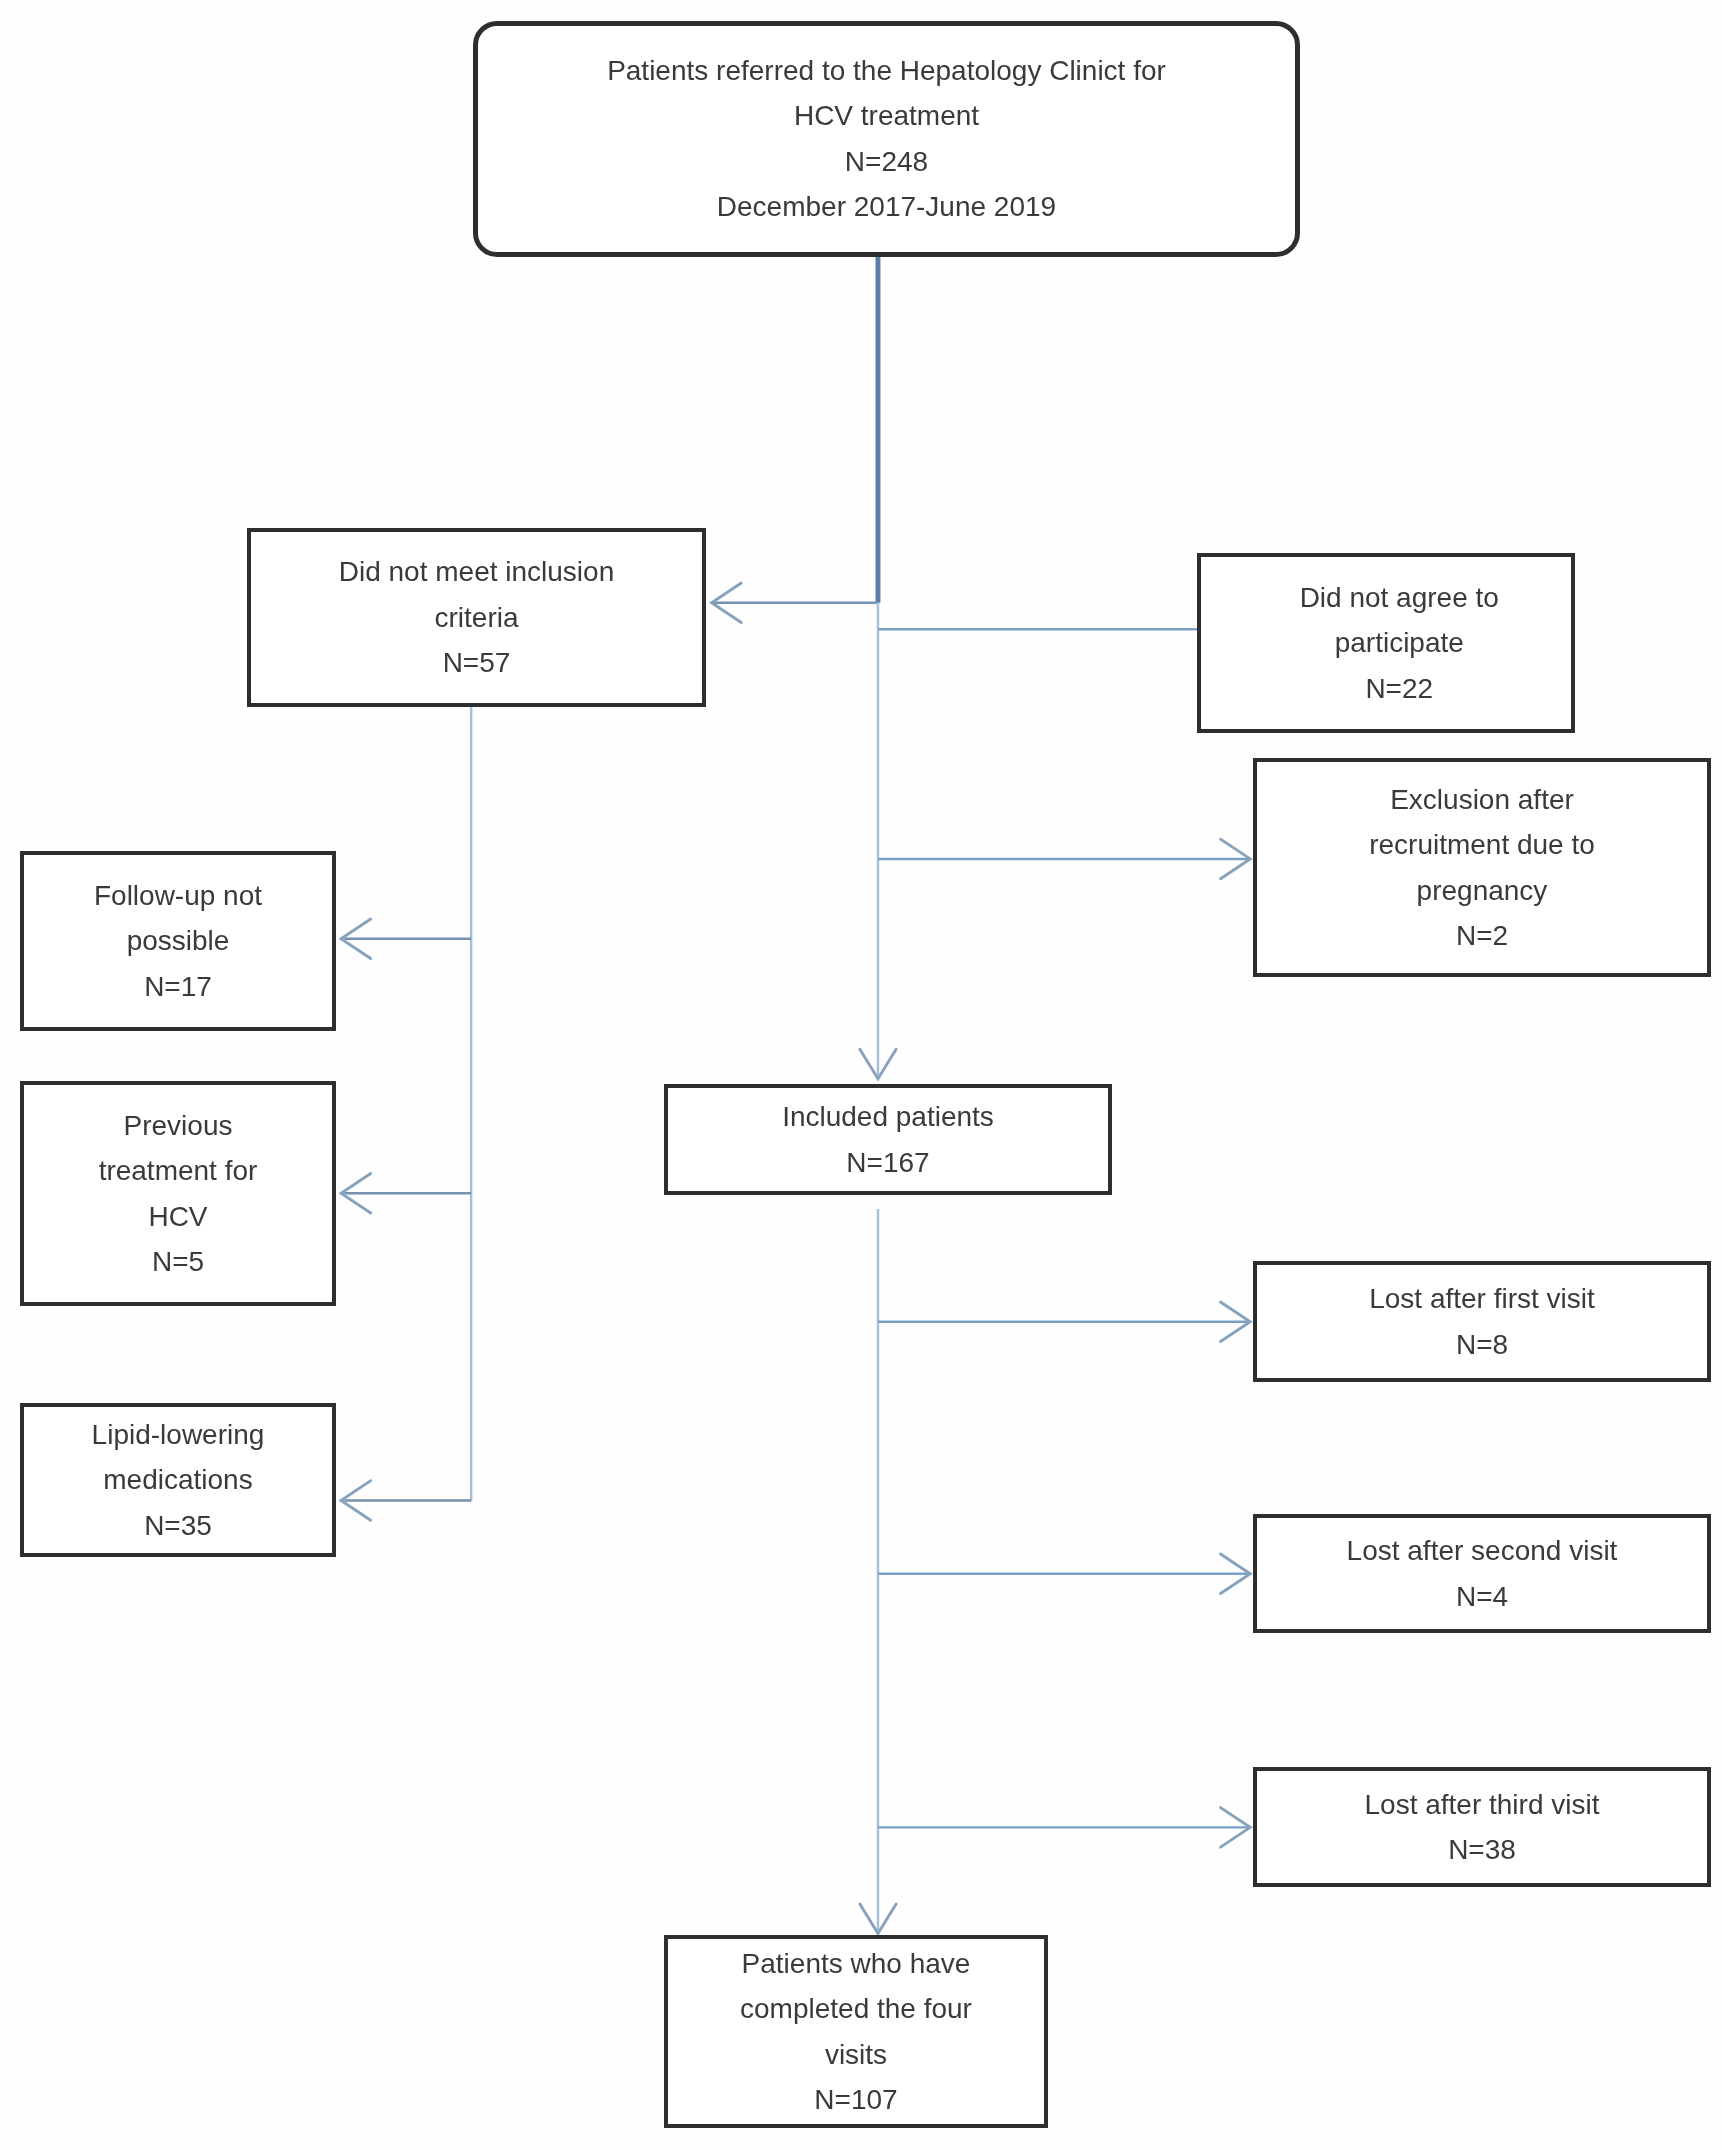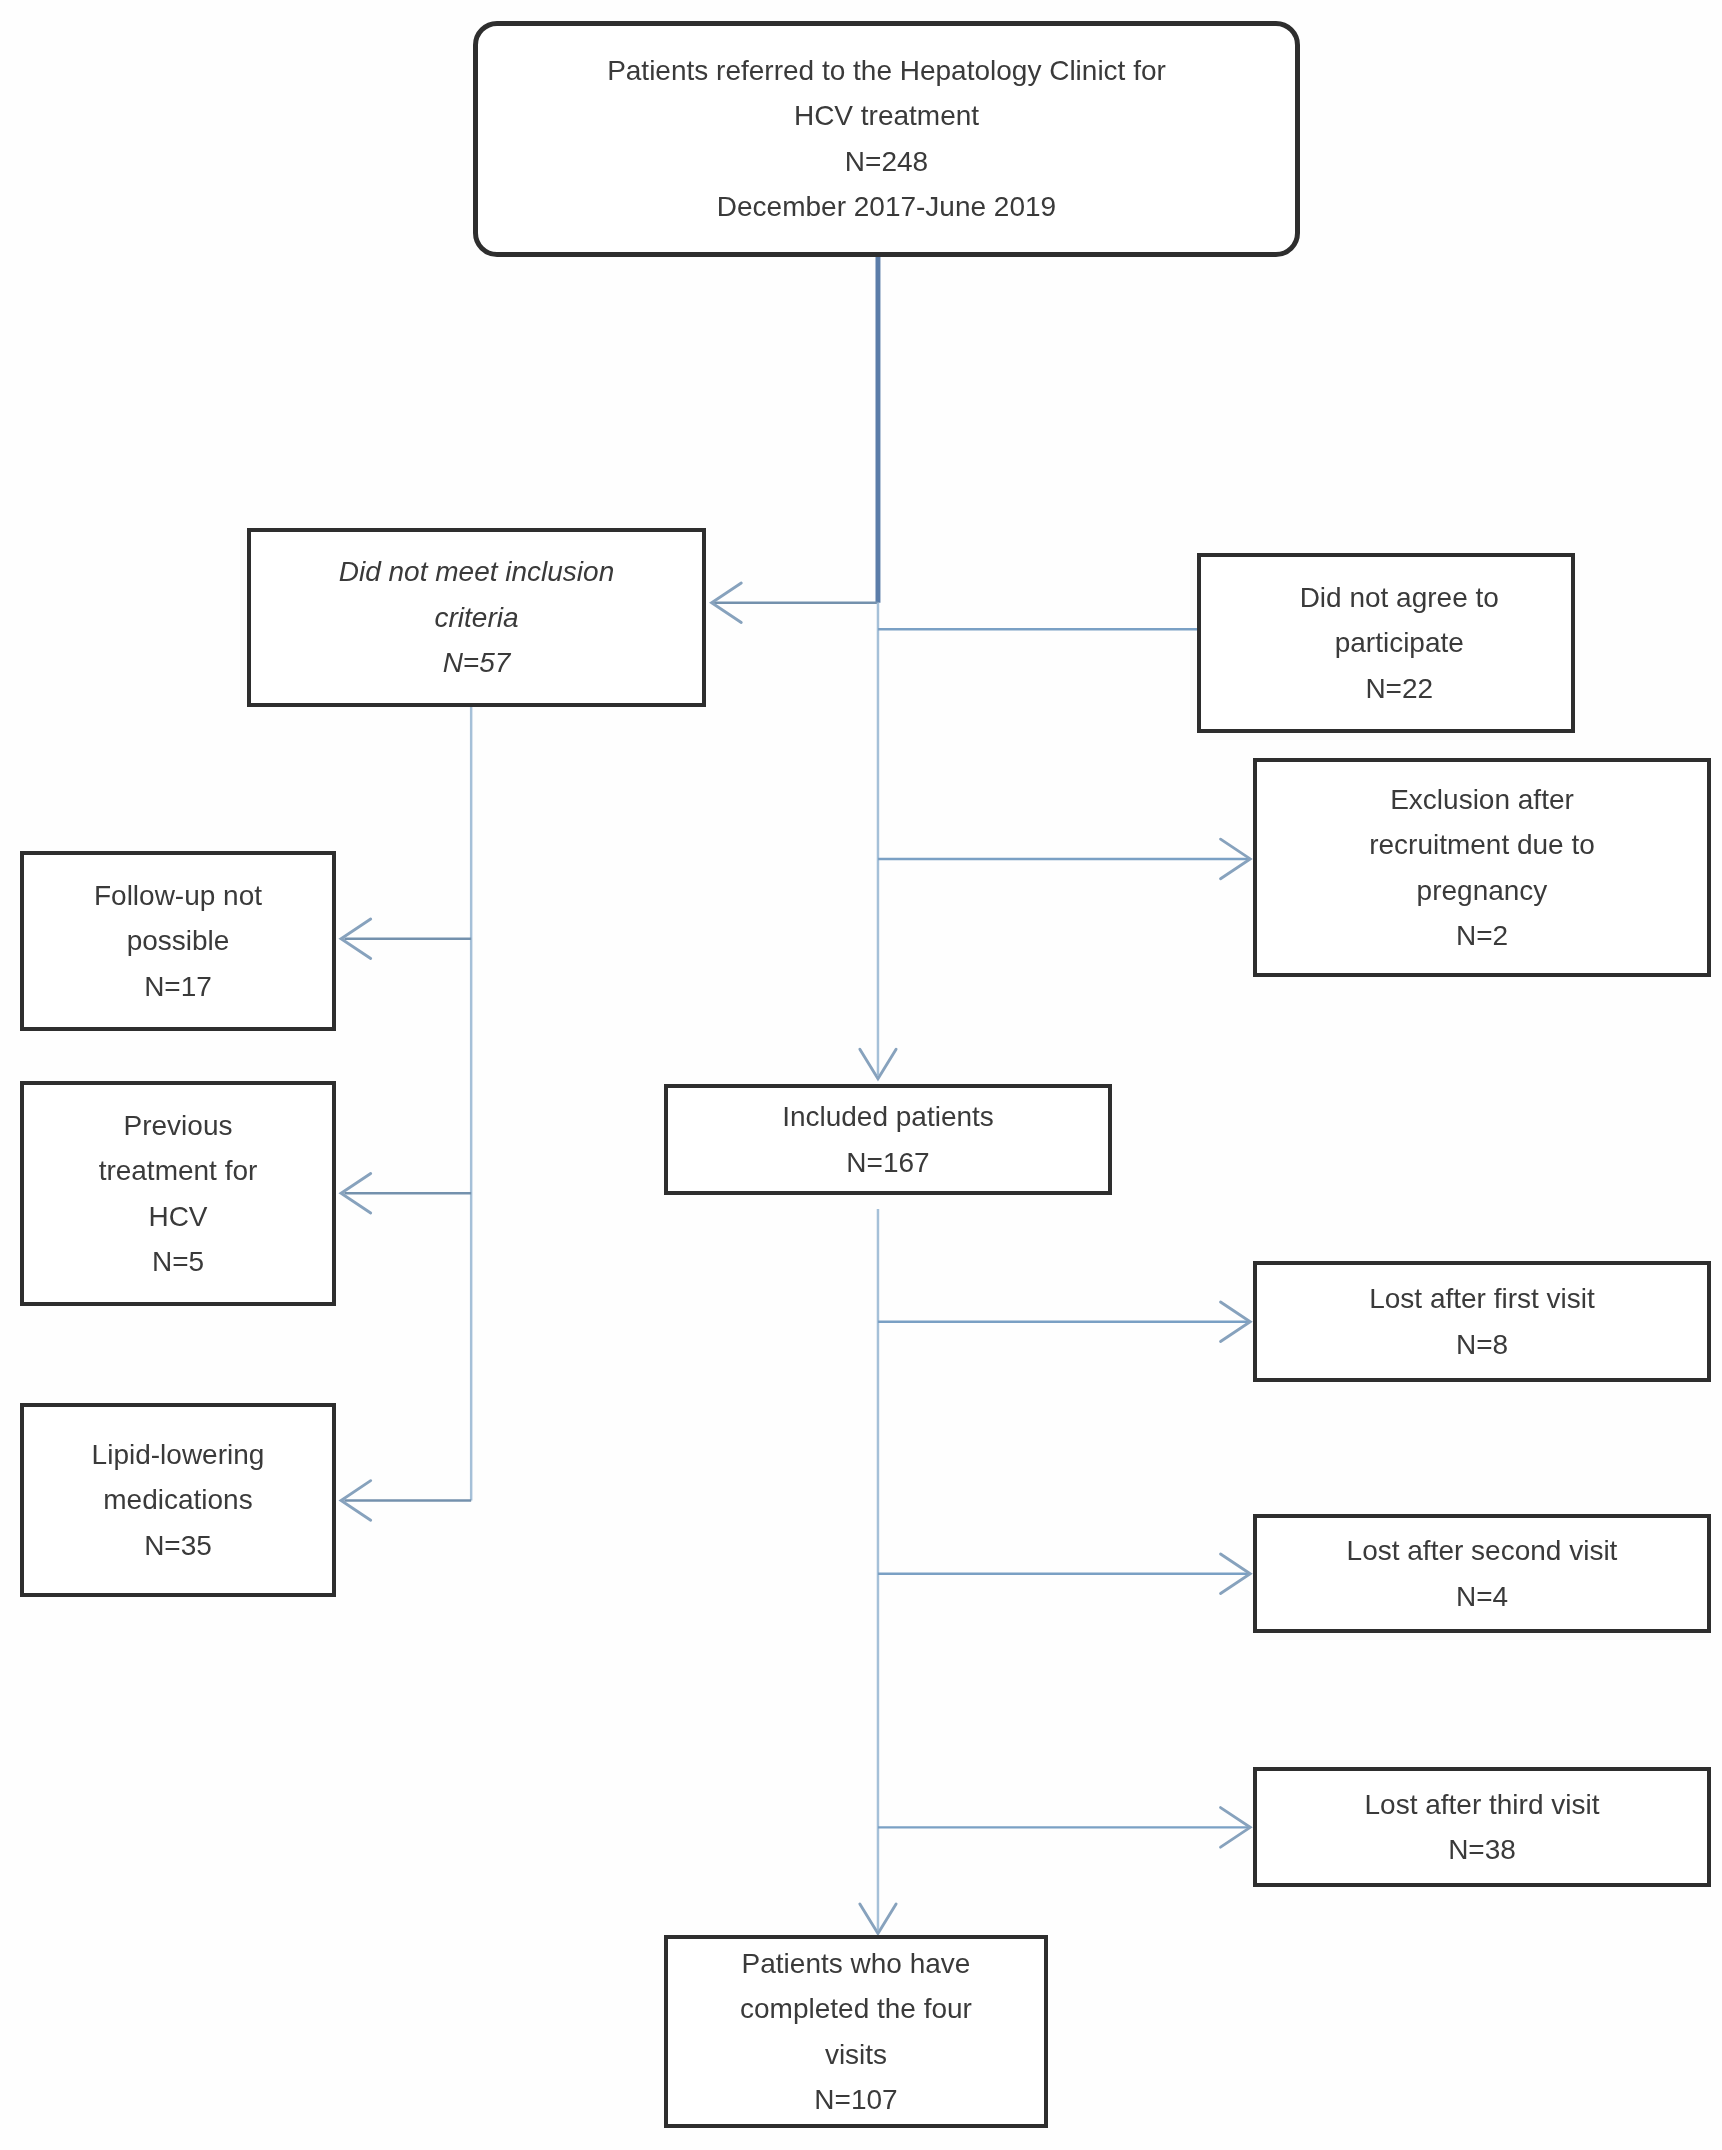--- a/index.html
+++ b/index.html
@@ -41,26 +41,26 @@
     text-align:center;
     white-space:pre-line;
     font-size:28px;
     line-height:1.62;
     padding:5px 11.5px;
   }
   .node.top{border-width:5px;}
 
   
   #n-referred          {left:473px;  top:20.6px;   width:827px; height:236px;border-radius:24px;}
-  #n-not-meet          {left:247px;  top:528px;  width:459px;  height:179px;font-style:italic;}
+  #n-not-meet          {left:247px;  top:528px;  width:459px;  height:179px;}
   #n-not-agree         {left:1197px; top:553px;  width:378px;  height:180px;padding-left:38px;}
   #n-exclusion         {left:1253px; top:758px;  width:458px;  height:219px;}
   #n-followup          {left:20px;   top:851px; width:316px;  height:180px;}
   #n-previous          {left:20px;   top:1081px; width:316px;  height:225px;}
-  #n-lipid             {left:20px;   top:1403px; width:316px;  height:194px;}
+  #n-lipid             {left:20px;   top:1403px; width:316px;  height:154px;}
   #n-included          {left:664px;  top:1084px; width:448px;  height:111px;}
   #n-lost-first        {left:1253px; top:1261px; width:458px;  height:121px;}
   #n-lost-second       {left:1253px; top:1514px; width:458px;  height:119px;}
   #n-lost-third        {left:1253px; top:1767px; width:458px;  height:120px;}
   #n-completed         {left:664px;  top:1935px; width:384px;  height:193px;}
 
   path{fill:none;}
   .l-thick {stroke:var(--line-thick); stroke-width:6px;}
   .l-medium{stroke:var(--line-medium);stroke-width:3px;}
   .l-arrow {stroke:var(--line-arrow); stroke-width:3px;}

